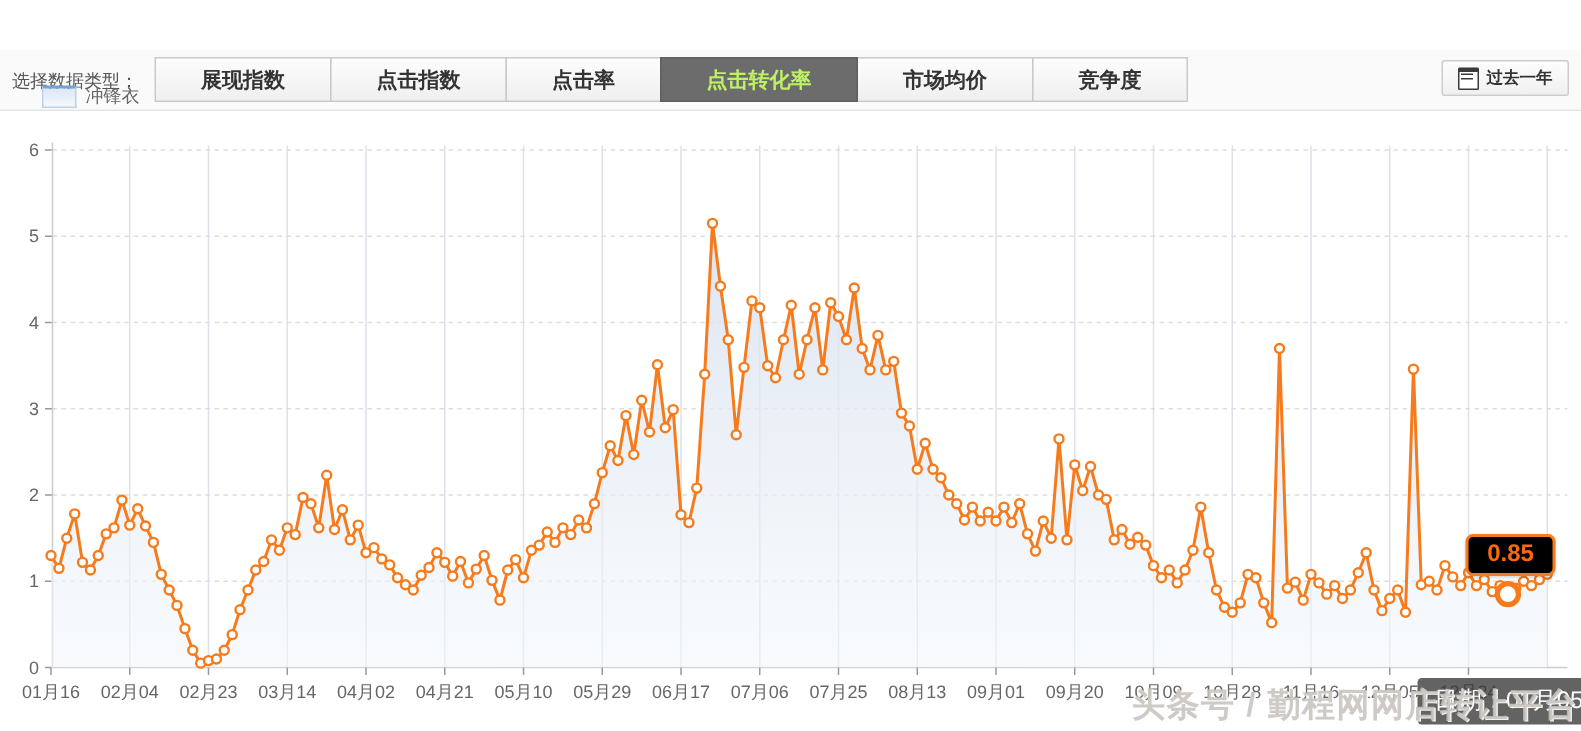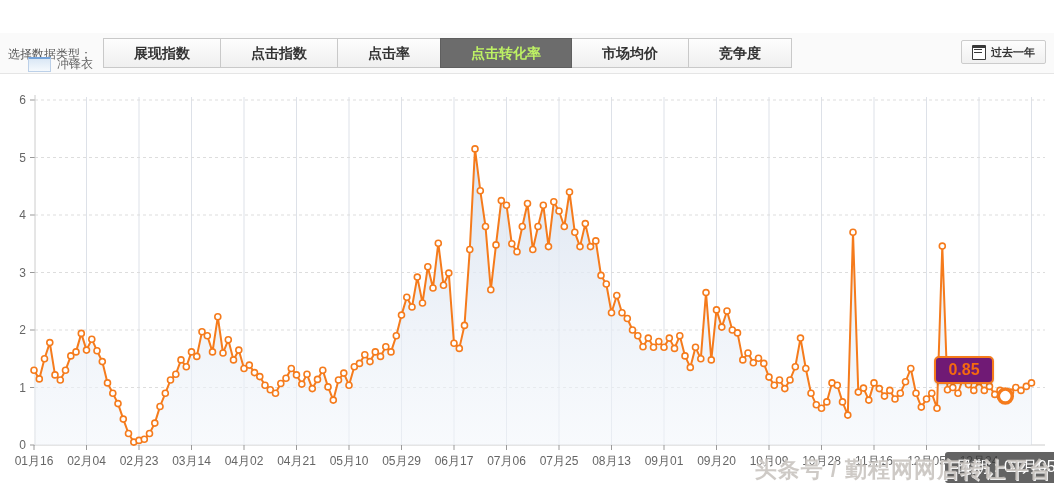--- a/index.html
+++ b/index.html
@@ -43,22 +43,22 @@
   .legend{position:absolute;left:28px;top:56px;display:flex;align-items:center;gap:6px;cursor:pointer;}
   .legend-swatch{
     width:21px;height:12px;border:1px solid #bcd0e8;border-top:2px solid #74a3da;
     background:linear-gradient(#dae7f5,#f5f9fd);
   }
   .legend-label{font-size:12px;color:#666;text-align:center;}
   
   .chart-wrap{position:absolute;left:0;top:85px;width:1054px;height:402px;}
   
   .value-tip{
-    position:absolute;left:934px;top:356px;width:56px;height:24px;z-index:4;
-    background:#701a75;border:2px solid #f57b1c;border-radius:5px;
+    position:absolute;left:977px;top:356px;width:56px;height:24px;z-index:4;
+    background:#000000;border:2px solid #f57b1c;border-radius:5px;
     color:#f5690f;font-size:16px;font-weight:bold;text-align:center;line-height:24px;
     box-shadow:0 1px 2px rgba(0,0,0,.15);
   }
   .date-tip{
     position:absolute;left:945px;top:452px;z-index:3;
     background:rgba(55,55,55,.78);border-radius:3px;color:#fff;
     font-size:16px;padding:5px 11px;white-space:nowrap;
   }
   
   .watermark{

